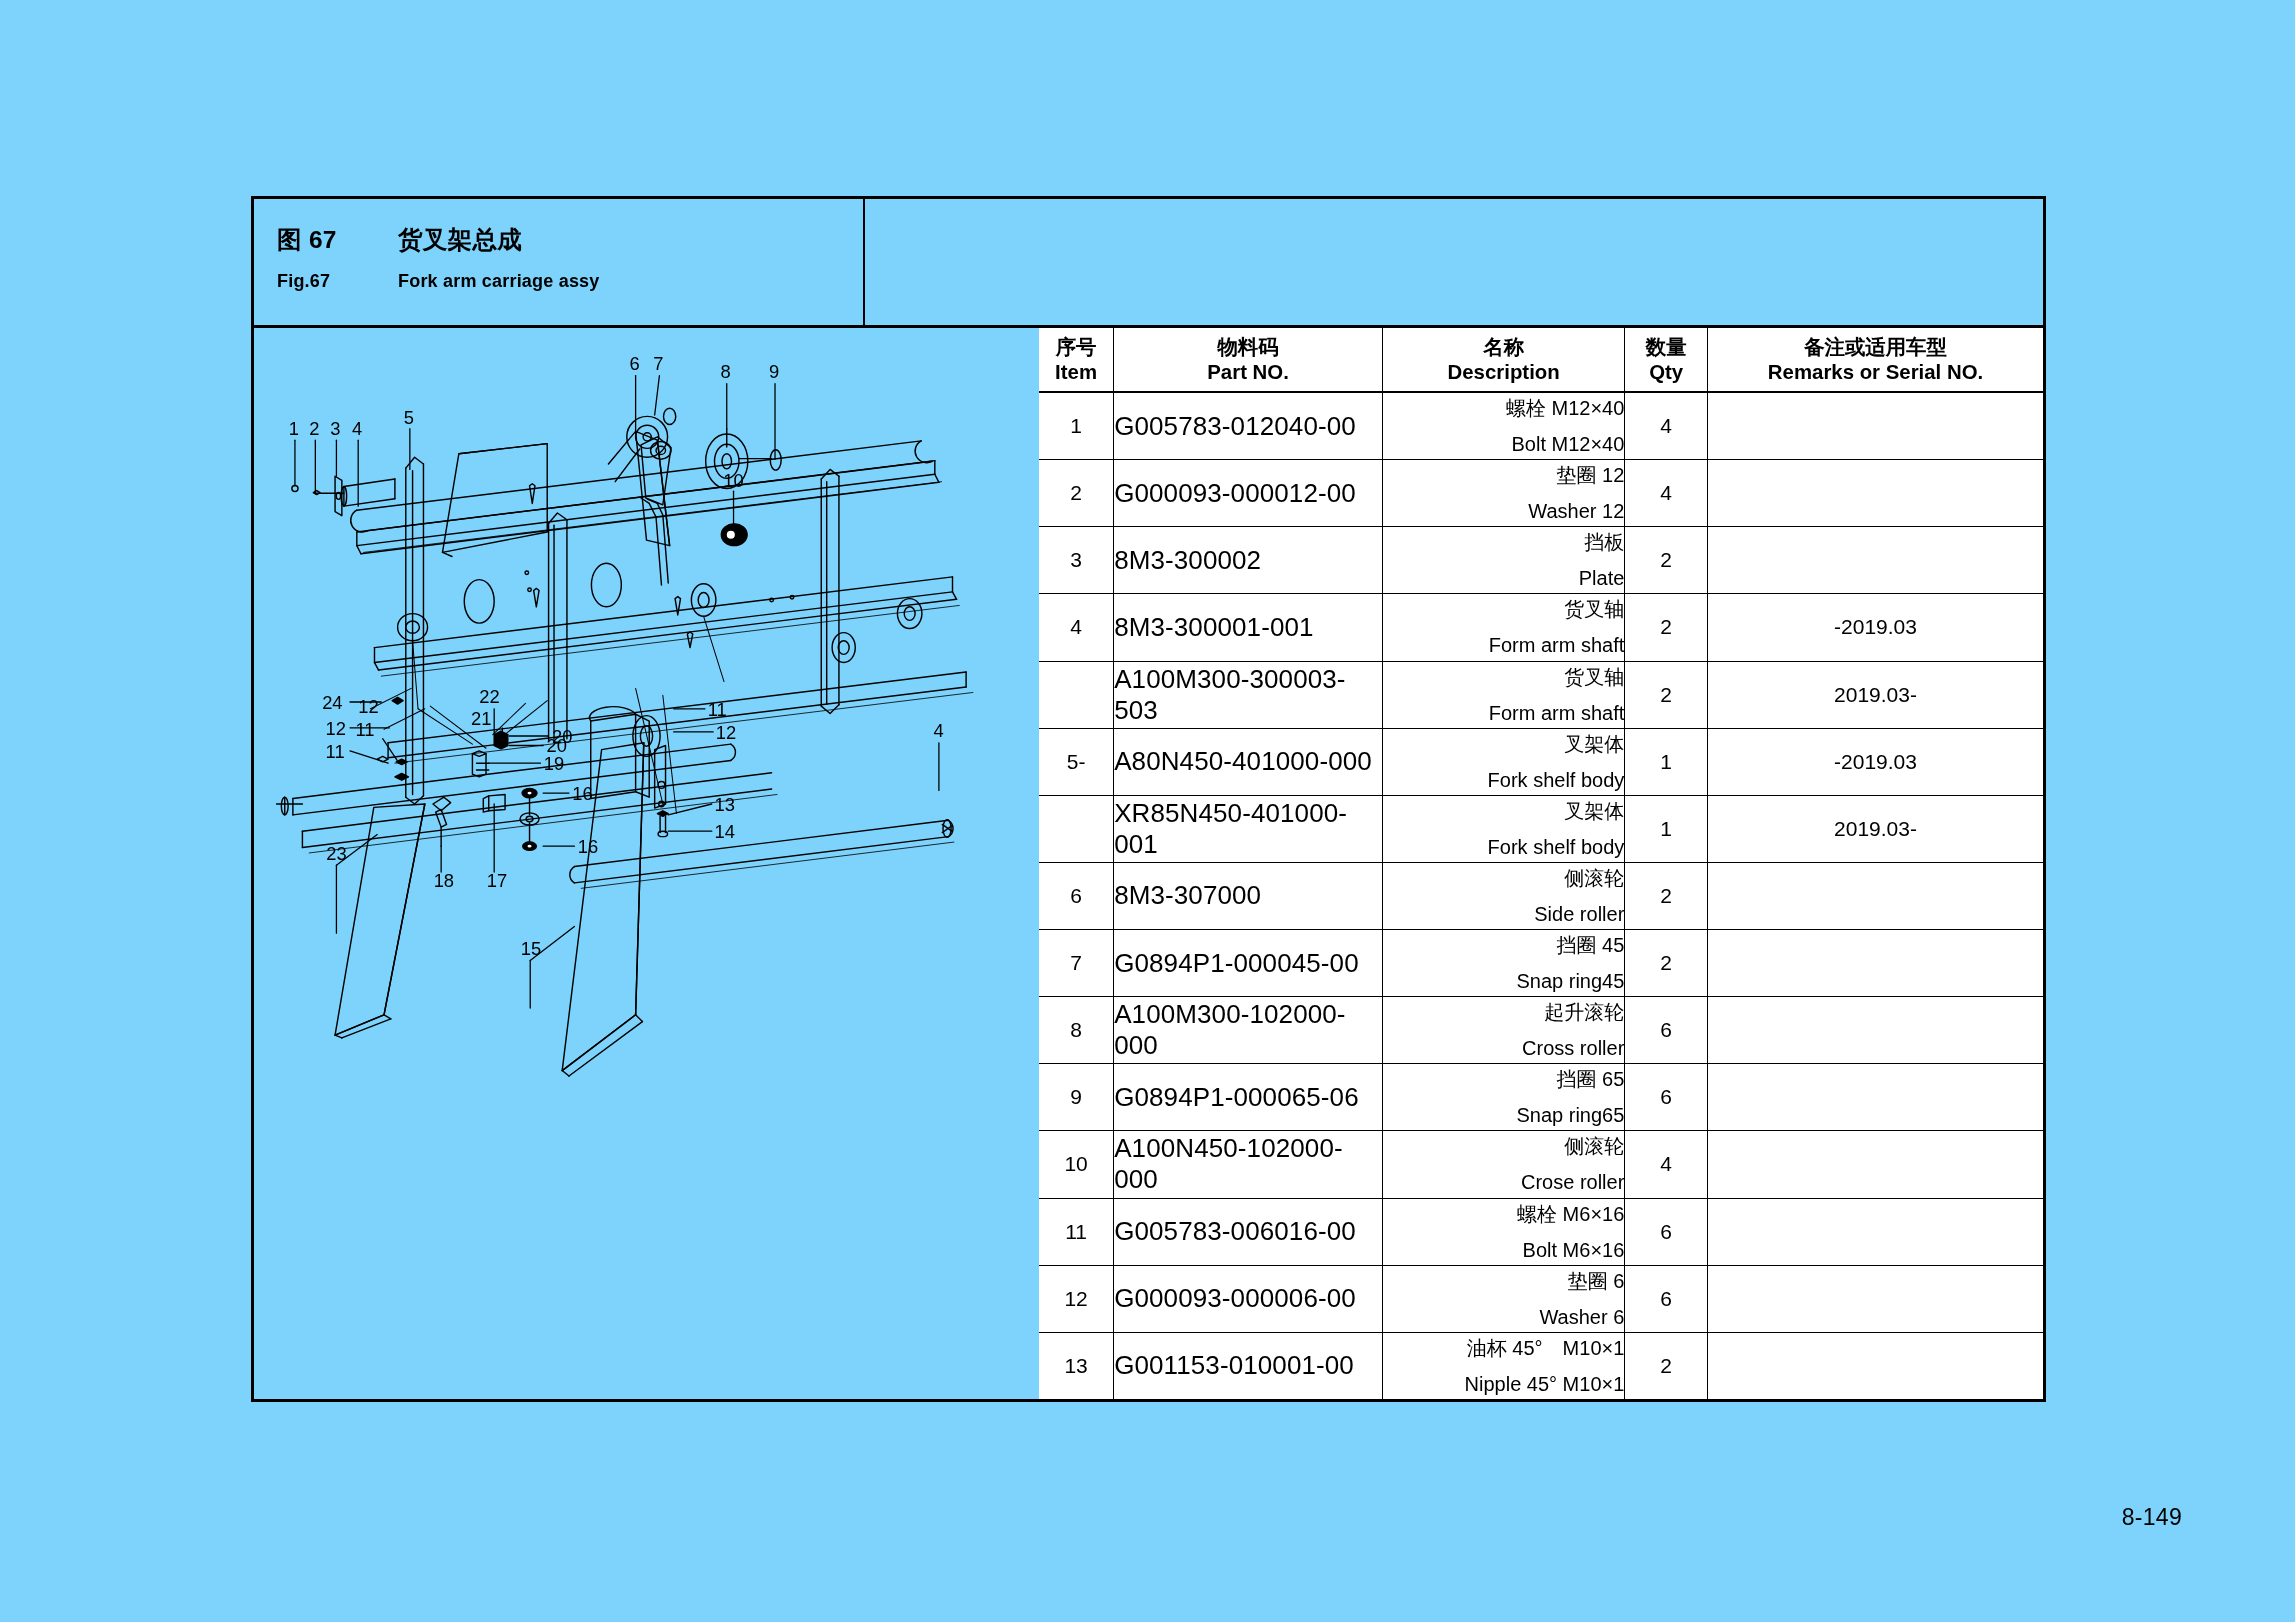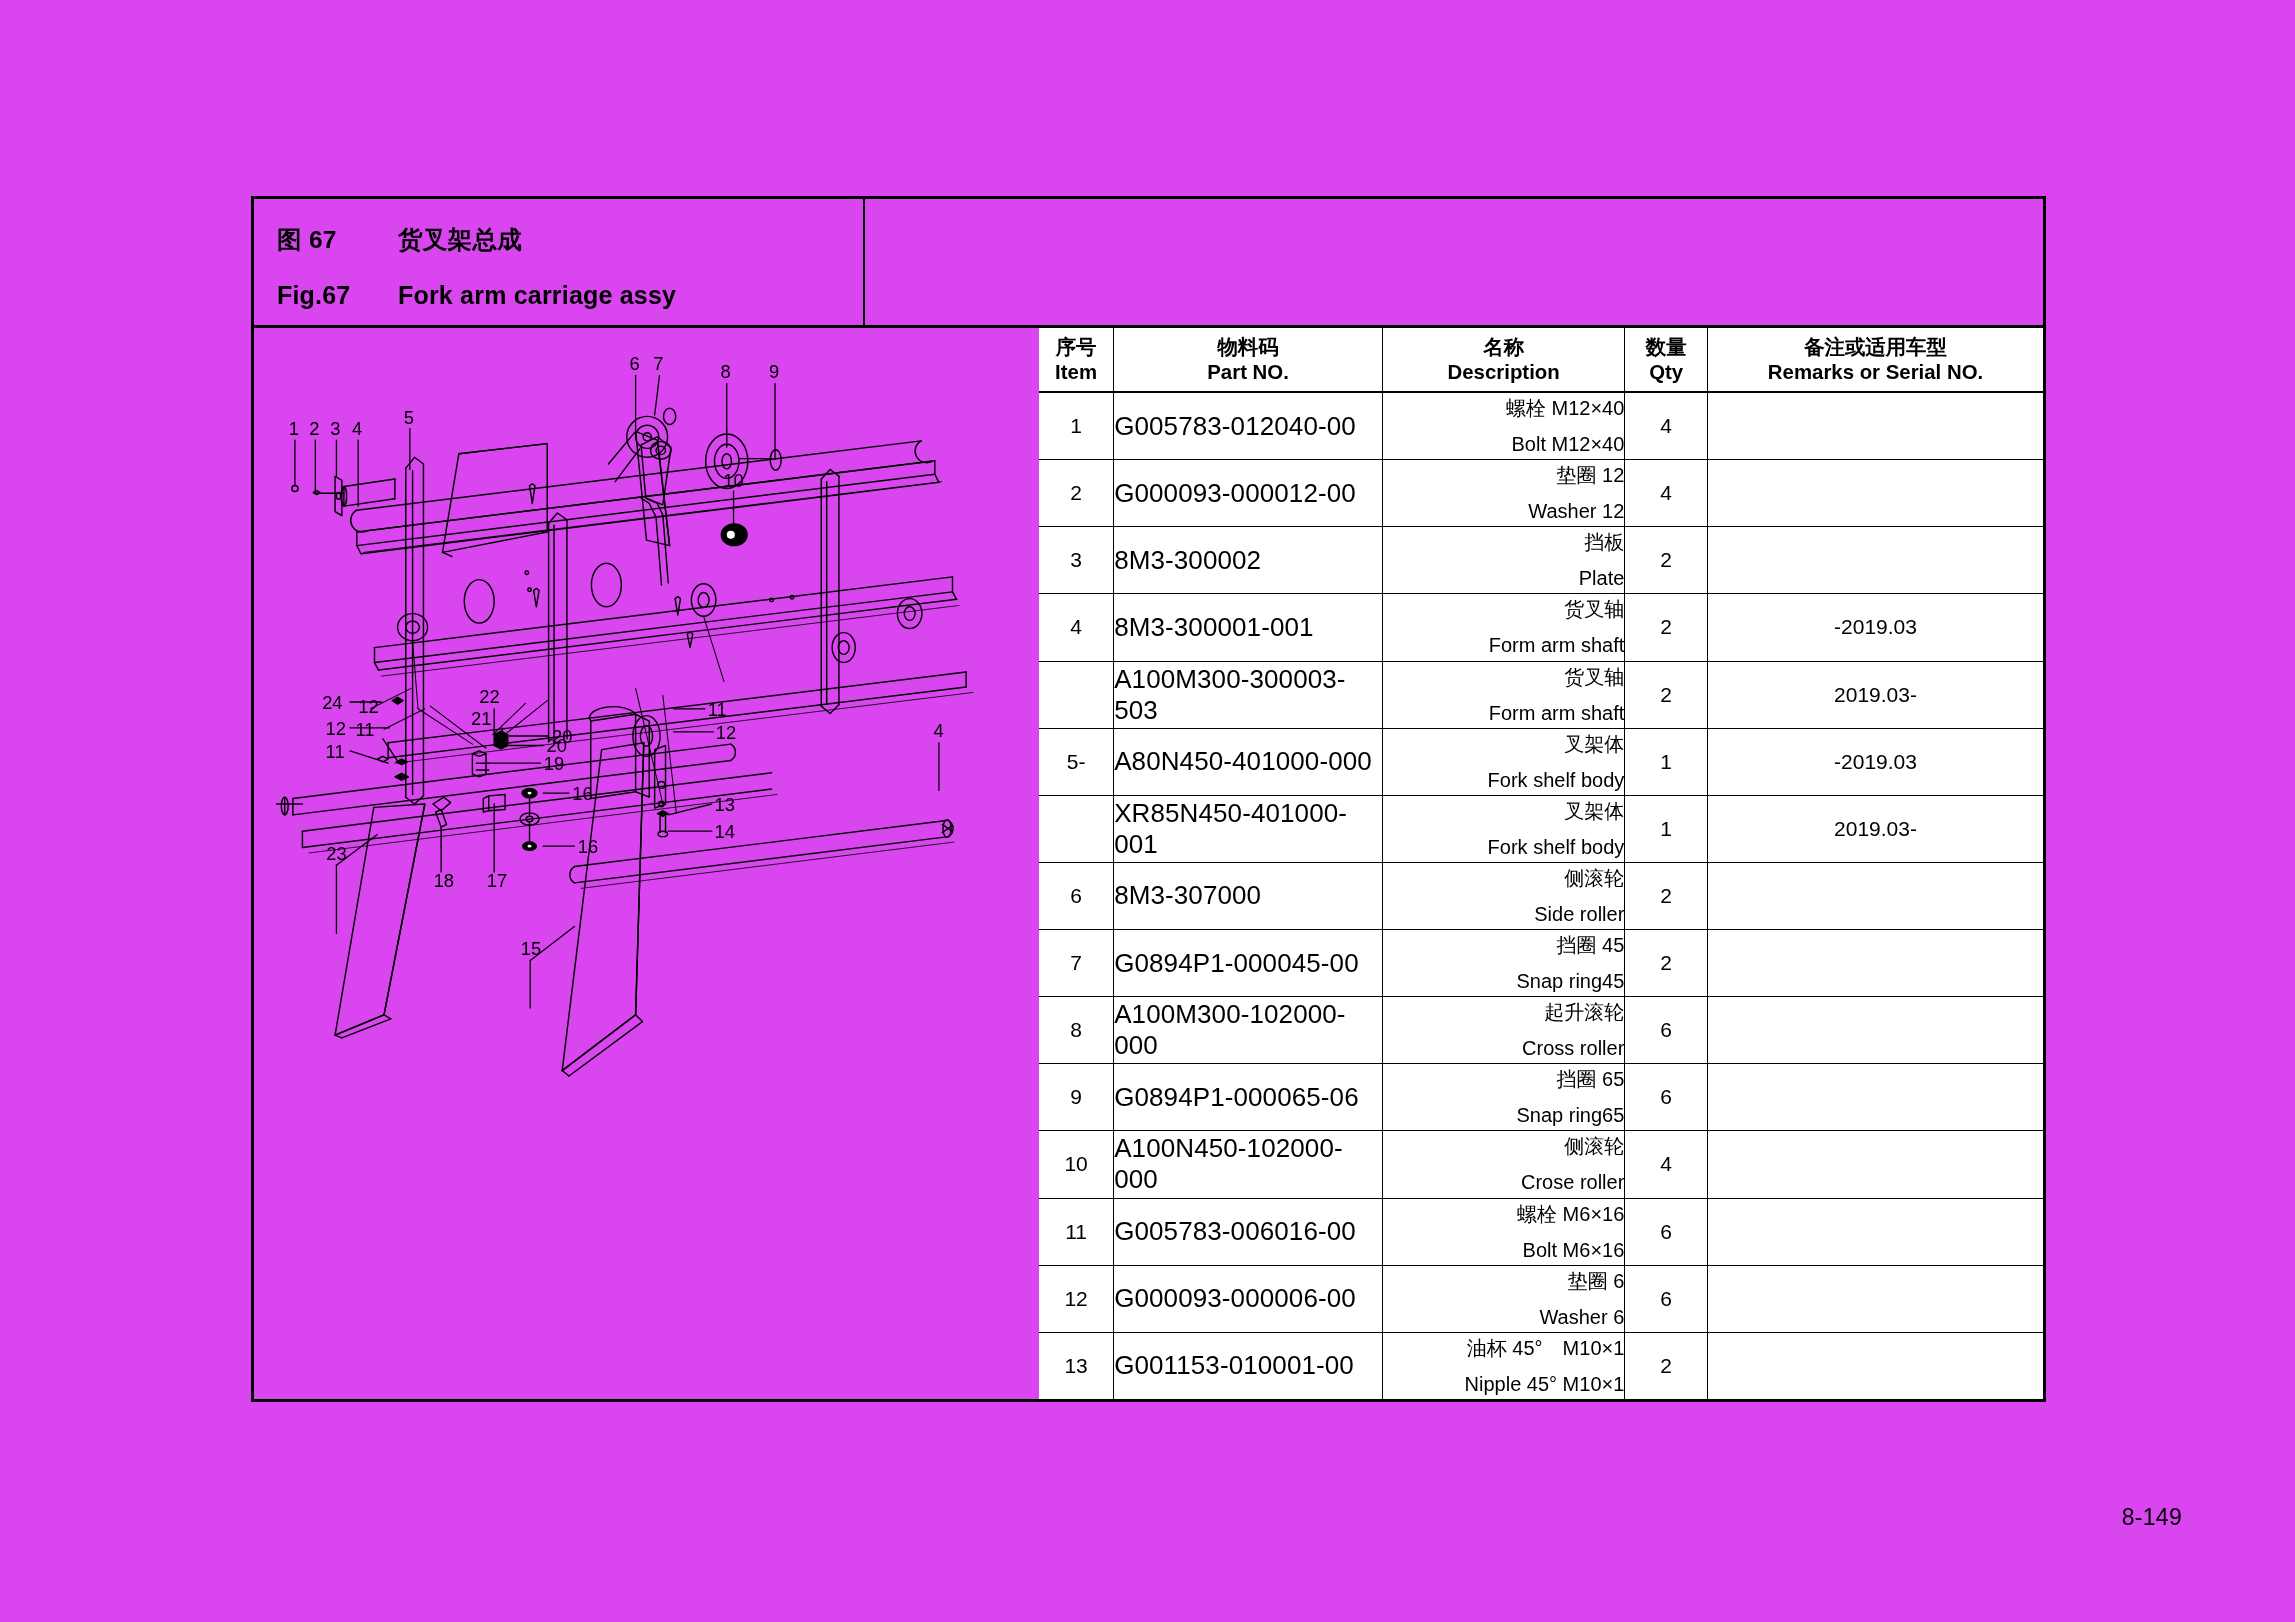--- a/index.html
+++ b/index.html
@@ -2,21 +2,21 @@
 <html style="font-size:11px"><head>
 <meta charset="utf-8">
 <style>
   html,body{margin:0;padding:0;background:#ffffff;}
   body{
     width:2295px;height:1622px;
     font-family:"Liberation Sans","DejaVu Sans",sans-serif;
     color:#000;
     -webkit-font-smoothing:antialiased;
   }
-  .page{position:relative;width:2295px;height:1622px;background:#d946ef;overflow:hidden;}
+  .page{position:relative;width:2295px;height:1622px;background:#7dd3fc;overflow:hidden;}
 
   
   .frame{
     position:absolute;left:251px;top:196px;
     width:1795px;height:1206px;
     border:3.4px solid #000;
     box-sizing:border-box;
   }
 
   
@@ -30,21 +30,21 @@
     position:absolute;left:0;top:0;width:611px;height:100%;
     box-sizing:border-box;border-right:2px solid #000;
     padding:24.5px 0 0 23px;
   }
   .header-right{
     position:absolute;left:611px;top:0;right:0;height:100%;
     box-sizing:border-box;padding:24.5px 0 0 24.5px;
   }
   .hl{display:flex;align-items:baseline;white-space:nowrap;}
   .hrow1{font-size:24.5px;font-weight:700;letter-spacing:0.3px;line-height:1.30;}
-  .hrow2{font-size:25px;font-weight:700;letter-spacing:0.2px;line-height:1.30;margin-top:24px;}
+  .hrow2{font-size:18px;font-weight:700;letter-spacing:0.2px;line-height:1.30;margin-top:15px;}
   .h-fig{display:inline-block;min-width:121px;}
   .h-fig2{display:inline-block;min-width:121px;}
   .hr-line1{font-size:25px;font-weight:700;line-height:1.30;letter-spacing:0.3px;}
   .hr-line2{font-size:25px;font-weight:700;line-height:1.30;margin-top:19px;}
 
   
   .drawing{
     position:absolute;left:0;top:129px;
     width:785px;bottom:0;
     overflow:hidden;

